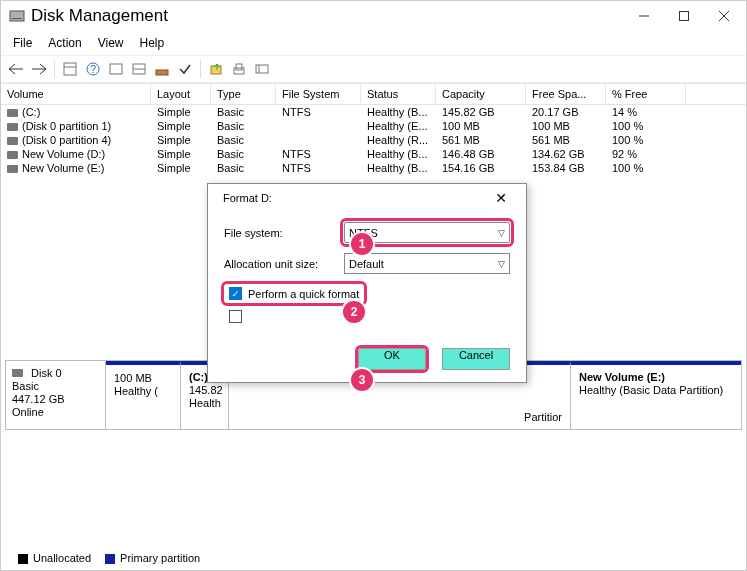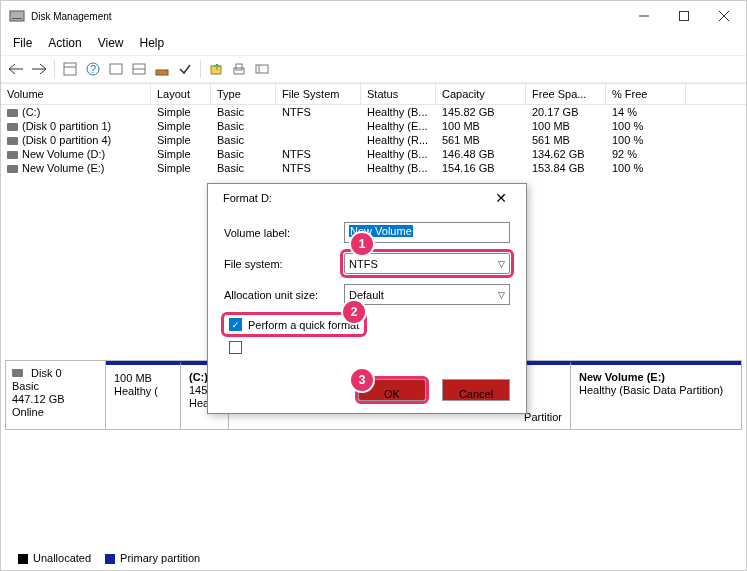--- a/index.html
+++ b/index.html
@@ -1,19 +1,19 @@
 <!DOCTYPE html>
 <html><head>
 <meta charset="utf-8">
 <style>
 *{box-sizing:border-box;margin:0;padding:0;font-family:"Segoe UI",Tahoma,sans-serif;font-size:11px;color:#000}
 body{background:#fff;width:747px;height:571px;overflow:hidden;position:relative;border:1px solid #ccc}
 .title-bar{height:30px;display:flex;align-items:center;padding:0 2px;border-bottom:0}
 .title-bar .app-icon{width:16px;height:16px;margin:0 6px;display:inline-flex;align-items:center;justify-content:center}
-.title-bar .title{flex:1;font-size:10px}
+.title-bar .title{flex:1;font-size:17px}
 .title-bar .win-btn{width:40px;height:28px;display:flex;align-items:center;justify-content:center;color:#555}
 .menu-bar{display:flex;gap:0;padding:2px 4px}
 .menu-bar .menu-item{padding:3px 8px;font-size:12px}
 .toolbar{display:flex;align-items:center;gap:1px;padding:2px 4px;border-top:1px solid #eee;border-bottom:1px solid #eee;height:28px}
 .tb-btn{width:22px;height:22px;display:flex;align-items:center;justify-content:center;border:1px solid transparent}
 .tb-sep{width:1px;height:18px;background:#ddd;margin:0 3px}
 .table-head{display:flex;border-top:1px solid #e5e5e5;border-bottom:1px solid #e5e5e5;background:#fff}
 .th{padding:4px 6px;border-right:1px solid #e5e5e5;font-size:11px;white-space:nowrap;overflow:hidden}
 .col-v{width:150px}.col-l{width:60px}.col-t{width:65px}.col-fs{width:85px}.col-st{width:75px}.col-cap{width:90px}.col-fsp{width:80px}.col-pf{width:80px}
 .table-body{height:86px;overflow:hidden}
@@ -41,21 +41,21 @@
 .t-input{width:100%;border:1px solid #888;padding:2px 4px;height:21px}
 .t-input.sel{background:#fff}
 .t-input .selected{background:#0078d7;color:#fff;padding:0 1px}
 .select{width:100%;border:1px solid #888;padding:2px 4px;height:21px;display:flex;align-items:center;justify-content:space-between;background:#fff}
 .select .chev{font-size:9px;color:#333}
 .fs-hl{outline:3px solid #e6326a;outline-offset:1px;border-radius:2px}
 .chk-row{display:flex;align-items:center;gap:6px;margin:4px 0}
 .chk{width:13px;height:13px;border:1px solid #555;display:flex;align-items:center;justify-content:center;background:#fff}
 .chk.checked{background:#0078d7;border-color:#0078d7;color:#fff;font-size:9px}
 .btn-row{display:flex;justify-content:flex-end;gap:16px;padding:10px 16px 12px}
-.btn{min-width:68px;height:22px;border:1px solid #999;background:#b91c1c;display:flex;align-items:flex-end;justify-content:center;font-size:11px}
+.btn{min-width:68px;height:22px;border:1px solid #999;background:#5eead4;display:flex;align-items:flex-start;justify-content:center;font-size:11px}
 .hl-box{outline:3px solid #e6326a;border-radius:3px}
 .badge{position:absolute;width:22px;height:22px;border-radius:50%;background:#e6326a;color:#fff;display:flex;align-items:center;justify-content:center;font-size:12px;font-weight:700;box-shadow:0 0 0 2px #fff}
 svg{display:block}
 </style>
 </head>
 <body>
 
 <div class="title-bar">
   <span class="app-icon">
     <svg width="16" height="16" viewBox="0 0 16 16">
@@ -257,26 +257,20 @@
   <span><span class="sw pr"></span><span>Primary partition</span></span>
 </div>
 
 <div class="dialog">
   <div class="dlg-title">
     <span>Format D:</span>
     <span class="x">✕</span>
   </div>
   <div class="dlg-body">
     <div class="field">
-      <label>Volume label:</label>
-      <div class="control">
-          <div class="t-input sel"><span class="selected">New Volume</span></div>
-        </div>
-    </div>
-    <div class="field">
       <label>File system:</label>
       <div class="control">
           <div class="select fs-hl">
             <span>NTFS</span>
             <span class="chev">▽</span>
           </div>
         </div>
     </div>
     <div class="field">
       <label>Allocation unit size:</label>

